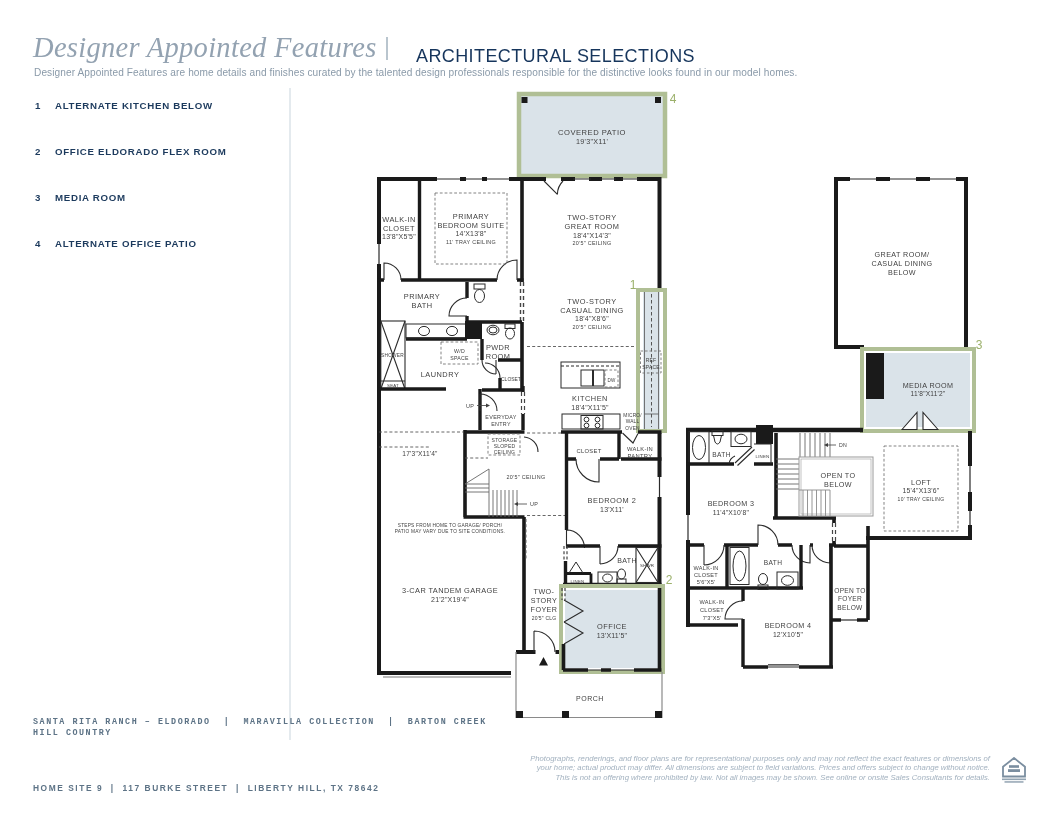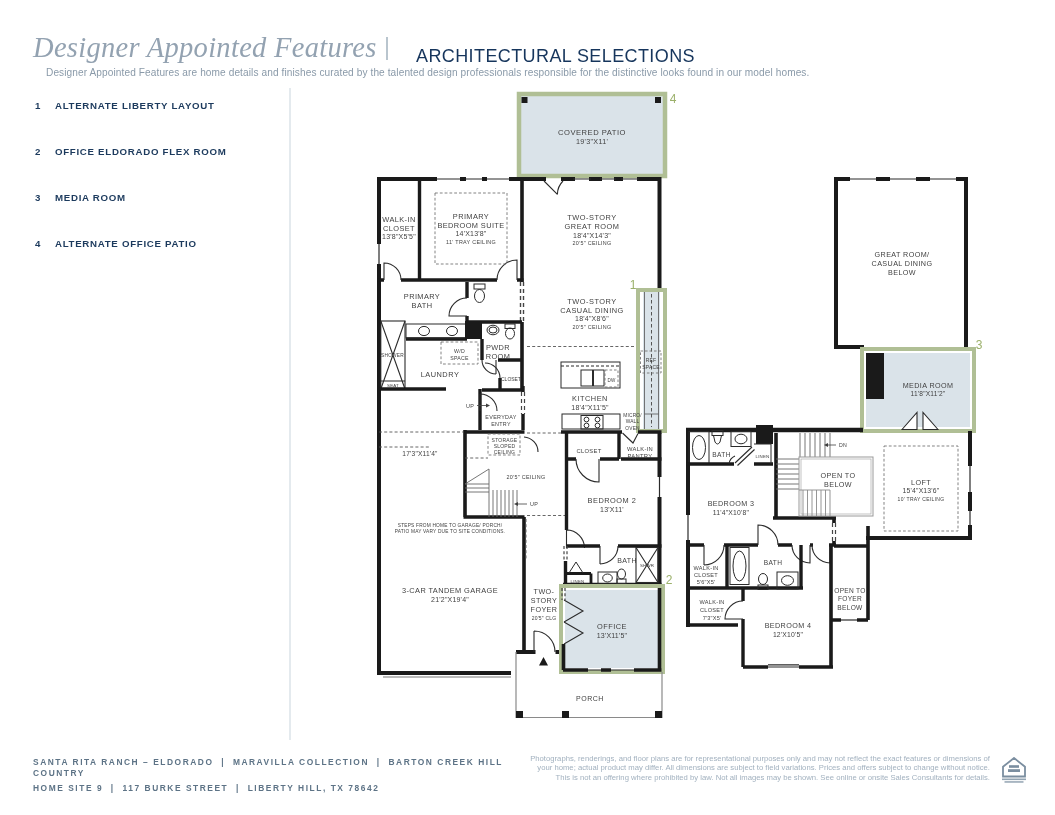--- a/index.html
+++ b/index.html
@@ -3,48 +3,48 @@
 <meta charset="utf-8">
 <style>
   html,body{margin:0;padding:0;background:#fff;}
   body{width:1055px;height:815px;position:relative;overflow:hidden;font-family:"Liberation Sans",sans-serif;}
   .abs{position:absolute;}
   .title-serif{font-family:"Liberation Serif",serif;color:#93a2b1;font-size:28.5px;letter-spacing:0.3px;font-style:italic;}
   .title-sans{color:#16355c;font-size:18px;letter-spacing:0.4px;font-weight:normal;}
   .subtitle{color:#8a9aa9;font-size:10.1px;letter-spacing:0.1px;}
   .feat{color:#1c3a5d;font-size:9.7px;font-weight:bold;letter-spacing:0.7px;}
   .footl{color:#5d7386;font-size:8.4px;font-weight:bold;letter-spacing:1.55px;line-height:10.5px;}
-  .footr{color:#a2b1bf;font-size:7.7px;line-height:9.7px;text-align:right;}
+  .footr{color:#a2b1bf;font-size:7.7px;line-height:9.7px;text-align:right;font-style:italic;}
 </style>
 </head>
 <body>
 
 <div class="abs title-serif" style="left:33px;top:32px;">Designer Appointed Features</div>
 
 <div class="abs" style="left:386px;top:37px;width:1.5px;height:23px;background:#b9c5ce;"></div>
 
 <div class="abs title-sans" style="left:400px;top:46px;margin-left:16px;">ARCHITECTURAL SELECTIONS</div>
 
-<div class="abs subtitle" style="left:46px;top:66.5px;text-align:right;">Designer Appointed Features are home details and finishes curated by the talented design professionals responsible for the distinctive looks found in our model homes.</div>
+<div class="abs subtitle" style="left:34px;top:66.5px;text-align:right;">Designer Appointed Features are home details and finishes curated by the talented design professionals responsible for the distinctive looks found in our model homes.</div>
 
 <div class="abs feat" style="left:35px;top:100px;">1</div>
-<div class="abs feat" style="left:55px;top:100px;">ALTERNATE LIBERTY LAYOUT</div>
+<div class="abs feat" style="left:55px;top:100px;">ALTERNATE KITCHEN BELOW</div>
 
 <div class="abs feat" style="left:35px;top:146px;">2</div>
 <div class="abs feat" style="left:55px;top:146px;">OFFICE ELDORADO FLEX ROOM</div>
 
 <div class="abs feat" style="left:35px;top:192px;">3</div>
 <div class="abs feat" style="left:55px;top:192px;">MEDIA ROOM</div>
 
 <div class="abs feat" style="left:35px;top:238px;">4</div>
 <div class="abs feat" style="left:55px;top:238px;">ALTERNATE OFFICE PATIO</div>
 
 <div class="abs" style="left:289px;top:88px;width:2px;height:652px;background:#e4eaee;"></div>
 
-<div class="abs footl" style="left:33px;top:757px;width:480px;">SANTA RITA RANCH – ELDORADO&nbsp; | &nbsp;MARAVILLA COLLECTION&nbsp; | &nbsp;BARTON CREEK HILL COUNTRY</div>
+<div class="abs footl" style="left:33px;top:717px;width:480px;font-family:Liberation Mono, monospace;">SANTA RITA RANCH – ELDORADO&nbsp; | &nbsp;MARAVILLA COLLECTION&nbsp; | &nbsp;BARTON CREEK HILL COUNTRY</div>
 
 <div class="abs footl" style="left:33px;top:783px;">HOME SITE 9&nbsp; | &nbsp;117 BURKE STREET&nbsp; | &nbsp;LIBERTY HILL, TX 78642</div>
 
 <div class="abs footr" style="left:270px;top:753.5px;width:720px;">Photographs, renderings, and floor plans are for representational purposes only and may not reflect the exact features or dimensions of<br>your home; actual product may differ. All dimensions are subject to field variations. Prices and offers subject to change without notice.<br>This is not an offering where prohibited by law. Not all images may be shown. See online or onsite Sales Consultants for details.</div>
 
 <svg class="abs" style="left:1002px;top:757px;" width="24" height="26" viewBox="0 0 24 26">
   <path d="M12 1 L23 9.8 V19.5 H1 V9.8 Z" fill="none" stroke="#7b8ea0" stroke-width="1.8"></path>
   <rect x="7" y="8.2" width="10" height="2.6" fill="#7b8ea0"></rect>
   <rect x="6" y="12.2" width="12" height="2.8" fill="#7b8ea0"></rect>
   <rect x="0" y="21.5" width="24" height="1.6" fill="#93a4b2"></rect>

